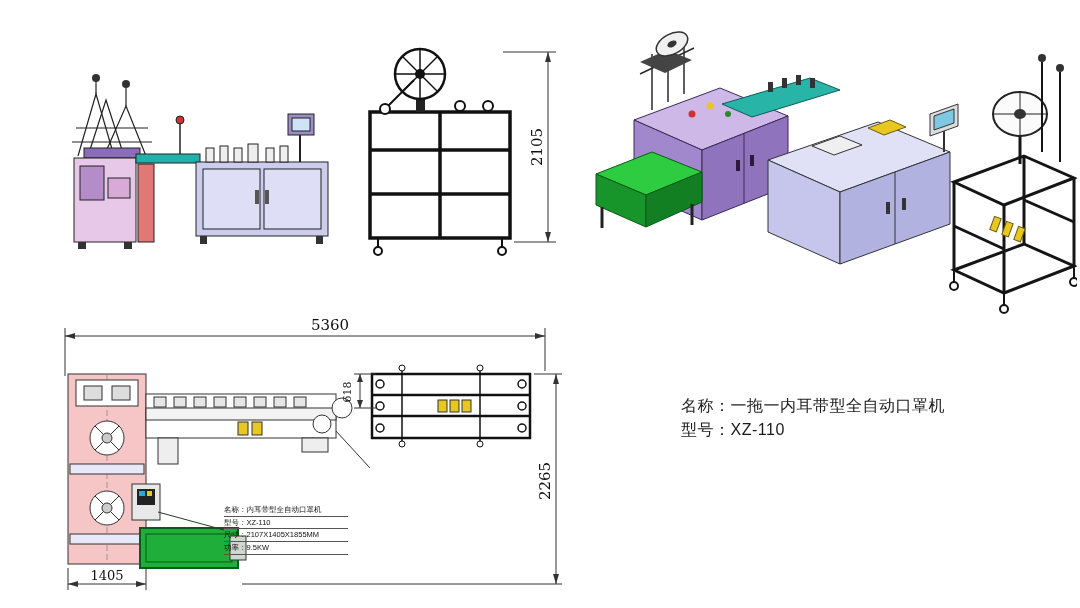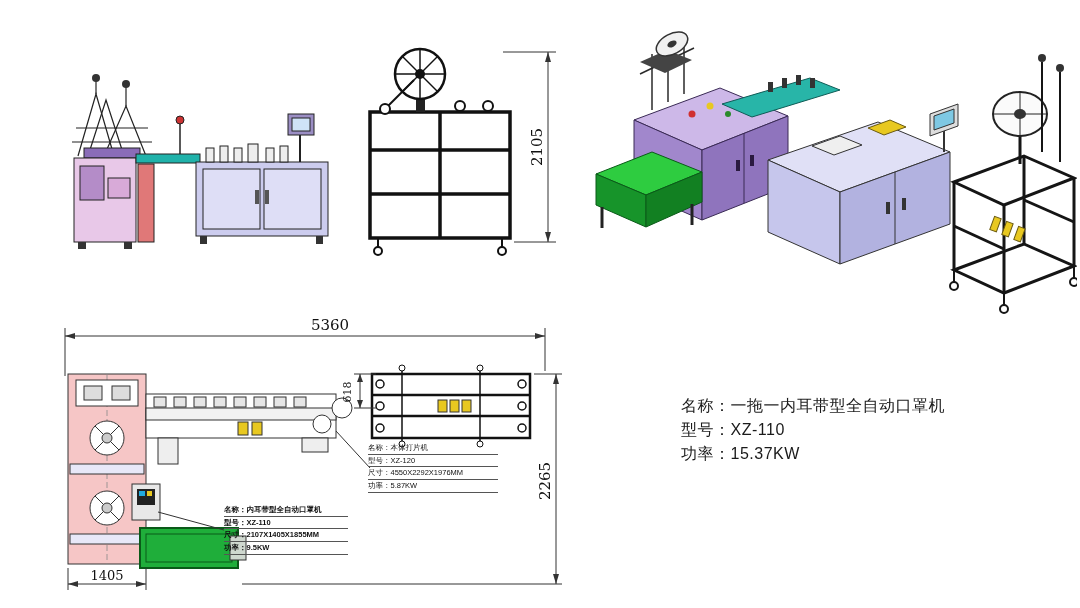--- a/index.html
+++ b/index.html
@@ -337,35 +337,28 @@
       <polygon points="96,265 96,271 106,268" fill="#333"></polygon>
       <text x="67" y="264" text-anchor="middle" font-size="13">1405</text>
 
       <g stroke="#333" stroke-width="1" fill="none">
         <line x1="296" y1="115" x2="330" y2="152"></line>
         <line x1="118" y1="196" x2="184" y2="214"></line>
       </g>
     </svg>
 
     
-    <div class="mini-label" style="left:328px; top:126px; width:130px;">
-      <div class="ln">名称：本体打片机</div>
-      <div class="ln">型号：XZ-120</div>
-      <div class="ln">尺寸：4550X2292X1976MM</div>
-      <div class="ln">功率：5.87KW</div>
-    </div>
 
     
-    <div class="mini-label" style="left:184px; top:188px; width:124px;font-weight:bold;">
+    <div class="mini-label" style="left:184px; top:188px; width:124px;">
       <div class="ln">名称：内耳带型全自动口罩机</div>
       <div class="ln">型号：XZ-110</div>
       <div class="ln">尺寸：2107X1405X1855MM</div>
       <div class="ln">功率：9.5KW</div>
     </div>
   </div>
 
   <div id="main-spec">
     <div class="spec-line">名称：一拖一内耳带型全自动口罩机</div>
     <div class="spec-line">型号：XZ-110</div>
-    <div class="spec-line">功率：15.37KW</div>
   </div>
 
 </div>
 
 </body></html>

